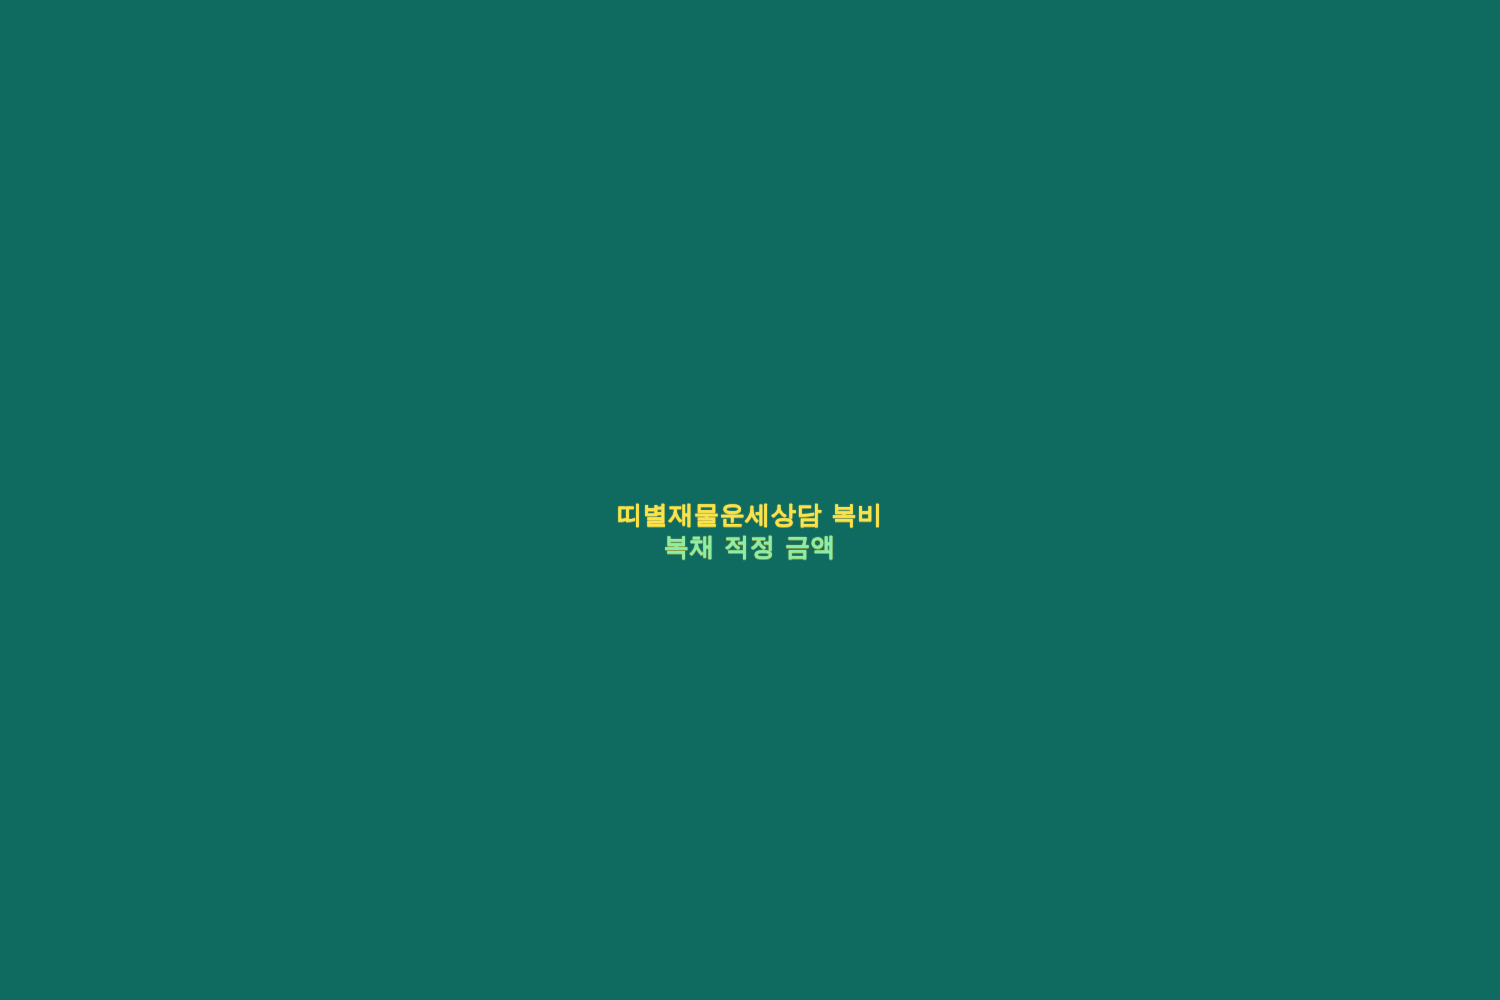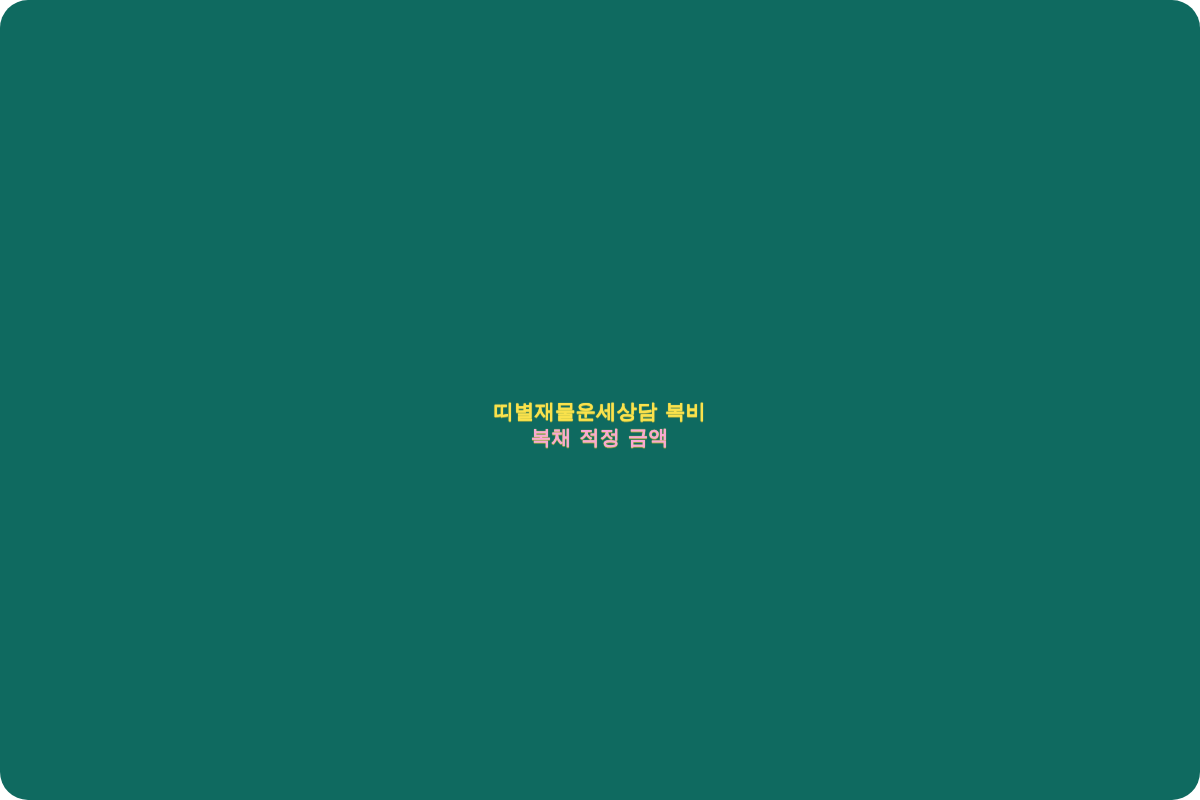--- a/index.html
+++ b/index.html
@@ -18,21 +18,20 @@
   #banner {
     position: relative;
     width: 1200px;
     height: 800px;
     background: #0f6a60;
     display: flex;
     flex-direction: column;
     align-items: center;
     justify-content: center;
     box-sizing: border-box;
-    border-radius: 28px;
   }
 
   #headline {
     display: flex;
     flex-direction: column;
     align-items: center;
     justify-content: center;
     width: 100%;
     
     transform: translateY(24px);
@@ -66,17 +65,17 @@
 </style>
 </head>
 <body>
 
 <div id="banner" style="background: rgb(15, 106, 96); width: 1200px; height: 800px;">
 
   <div id="headline">
 
     <span class="headline-line line-1" style="color: rgb(250, 226, 76); text-align: center; font-size: 20px;">띠별재물운세상담 복비</span>
 
-    <span class="headline-line line-2" style="color: #f9a8d4; text-align: center; font-size: 20px;">복채 적정 금액</span>
+    <span class="headline-line line-2" style="color: #86efac; text-align: center; font-size: 20px;">복채 적정 금액</span>
 
   </div>
 
 </div>
 
 </body></html>

